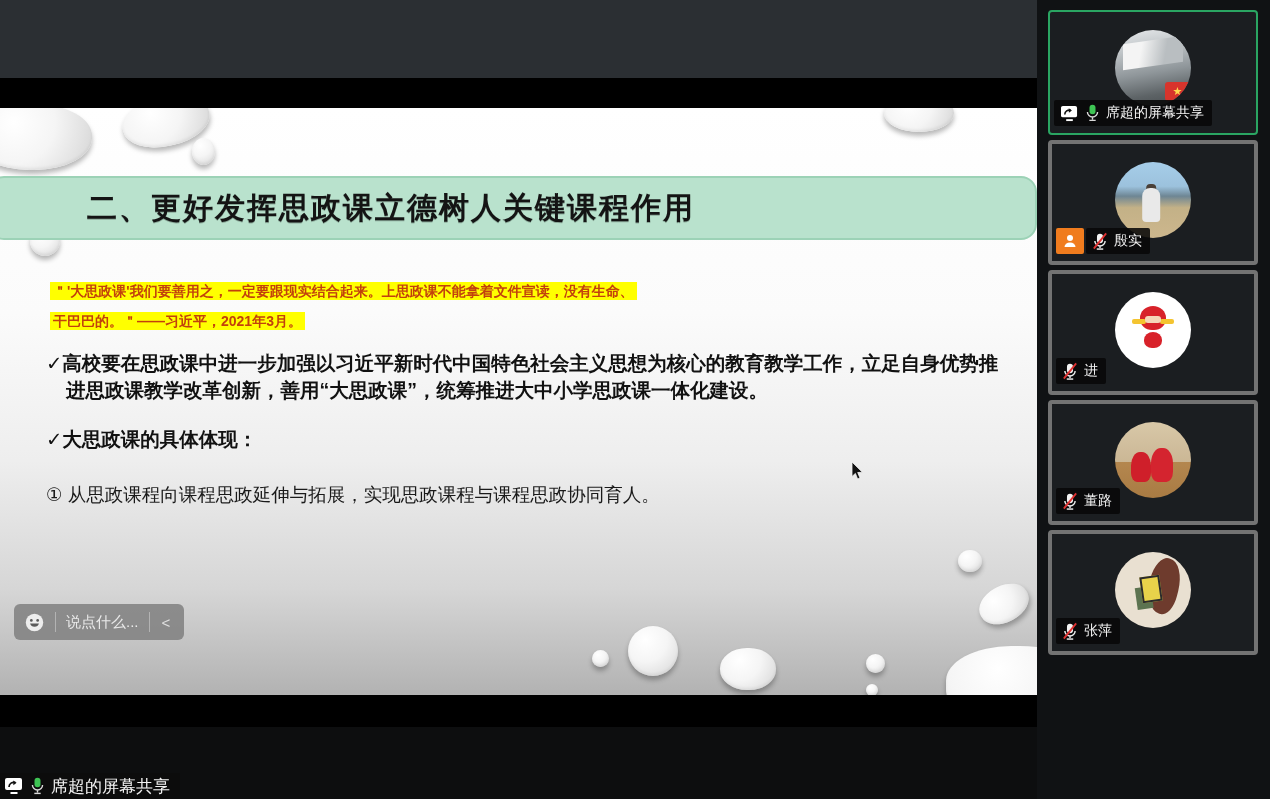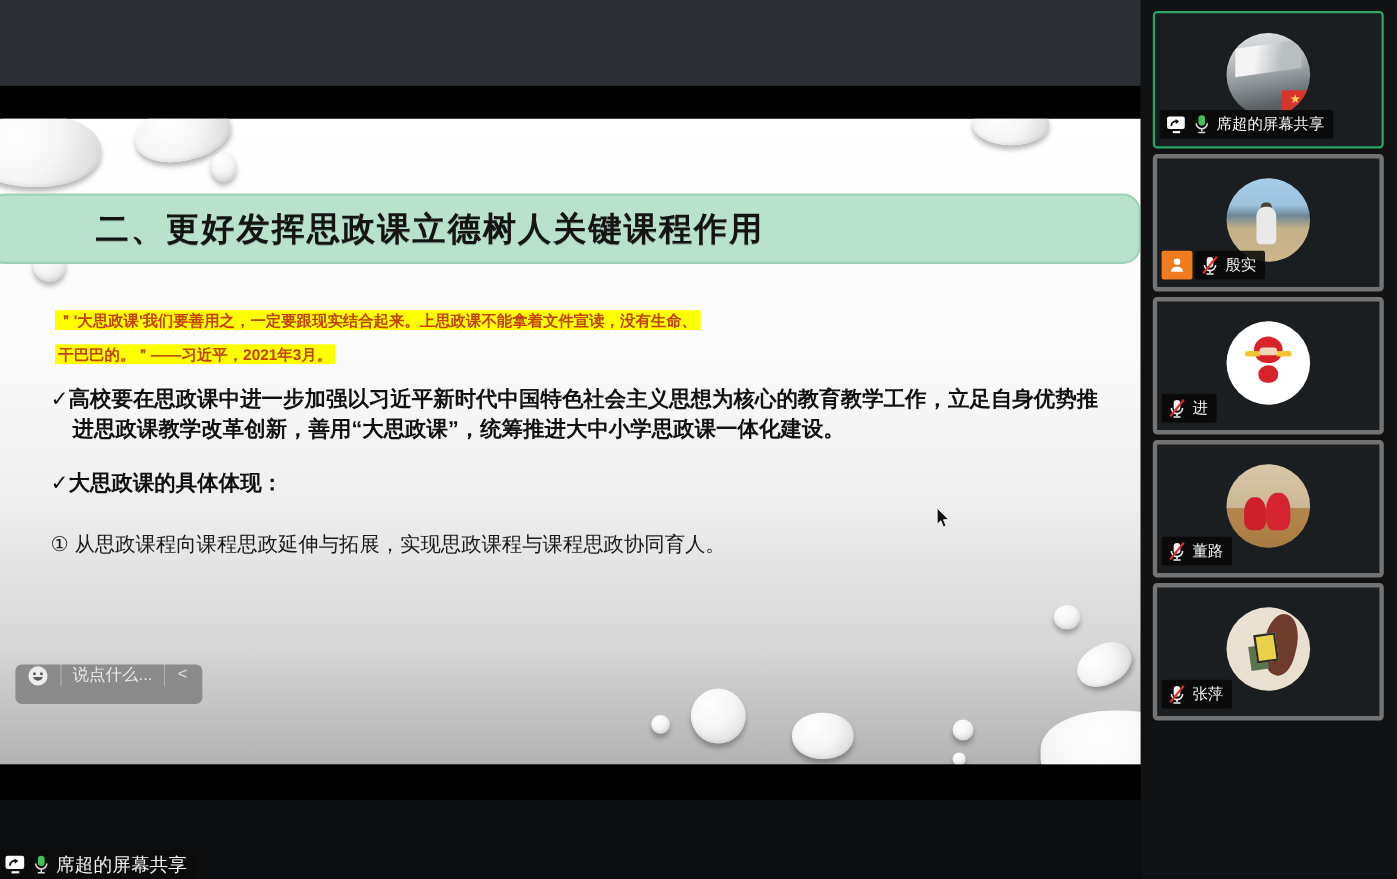--- a/index.html
+++ b/index.html
@@ -43,21 +43,21 @@
                 padding:1px 3px; box-decoration-break:clone; }
   .bullet { position:absolute; left:46px; width:962px; font-size:19.5px; font-weight:bold;
             color:#111; line-height:27px; padding-left:20px; text-indent:-20px; }
   .bullet.one { top:242px; }
   .bullet.two { top:318px; }
   .numbered { position:absolute; left:46px; top:355px; width:962px; font-size:18.5px;
               font-weight:400; color:#1a1a1a; line-height:26px;margin-top:19px; }
 
   
   .chat-chip { position:absolute; left:14px; top:604px; height:36px; z-index:5;
-               display:flex; align-items:flex-start; gap:10px; padding:0 12px 0 10px;
+               display:flex; align-items:center; gap:10px; padding:0 12px 0 10px;
                background:rgba(125,125,125,.82); border-radius:6px; }
   .chat-divider { width:1px; height:20px; background:rgba(255,255,255,.35); }
   .chat-text { color:#e9e9e9; font-size:15px; }
   .chat-chevron { color:#e0e0e0; font-size:15px; padding:0 2px; }
 
   
   .cursor { position:absolute; left:851px; top:462px; z-index:6; }
 
   
   .share-label { position:absolute; left:0; top:773px; height:26px; z-index:4;

